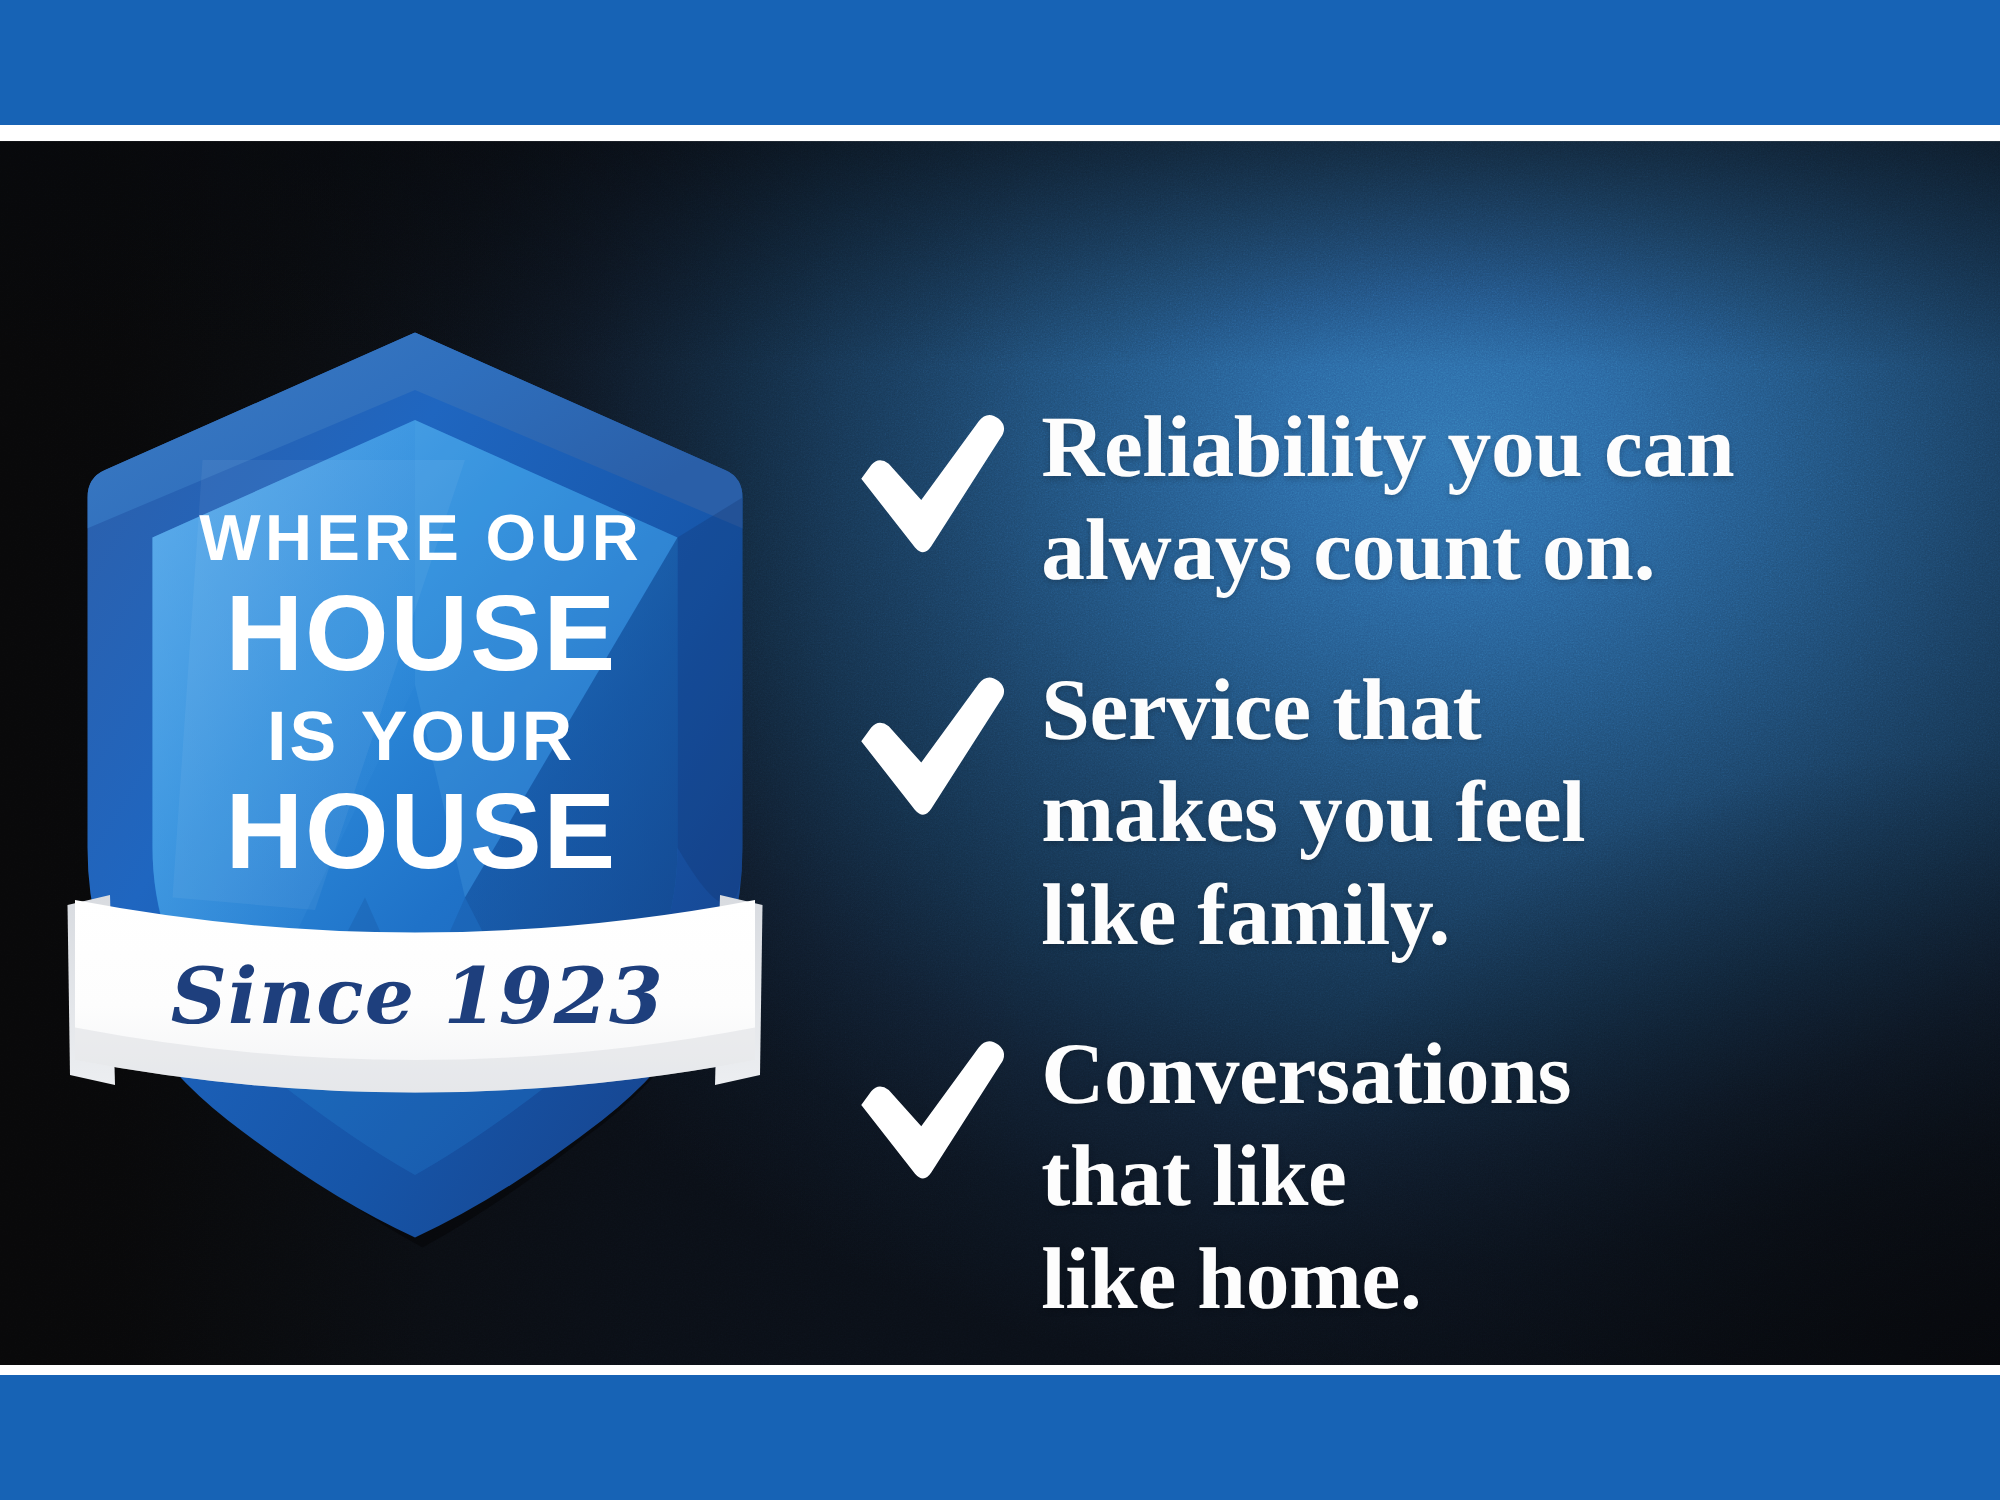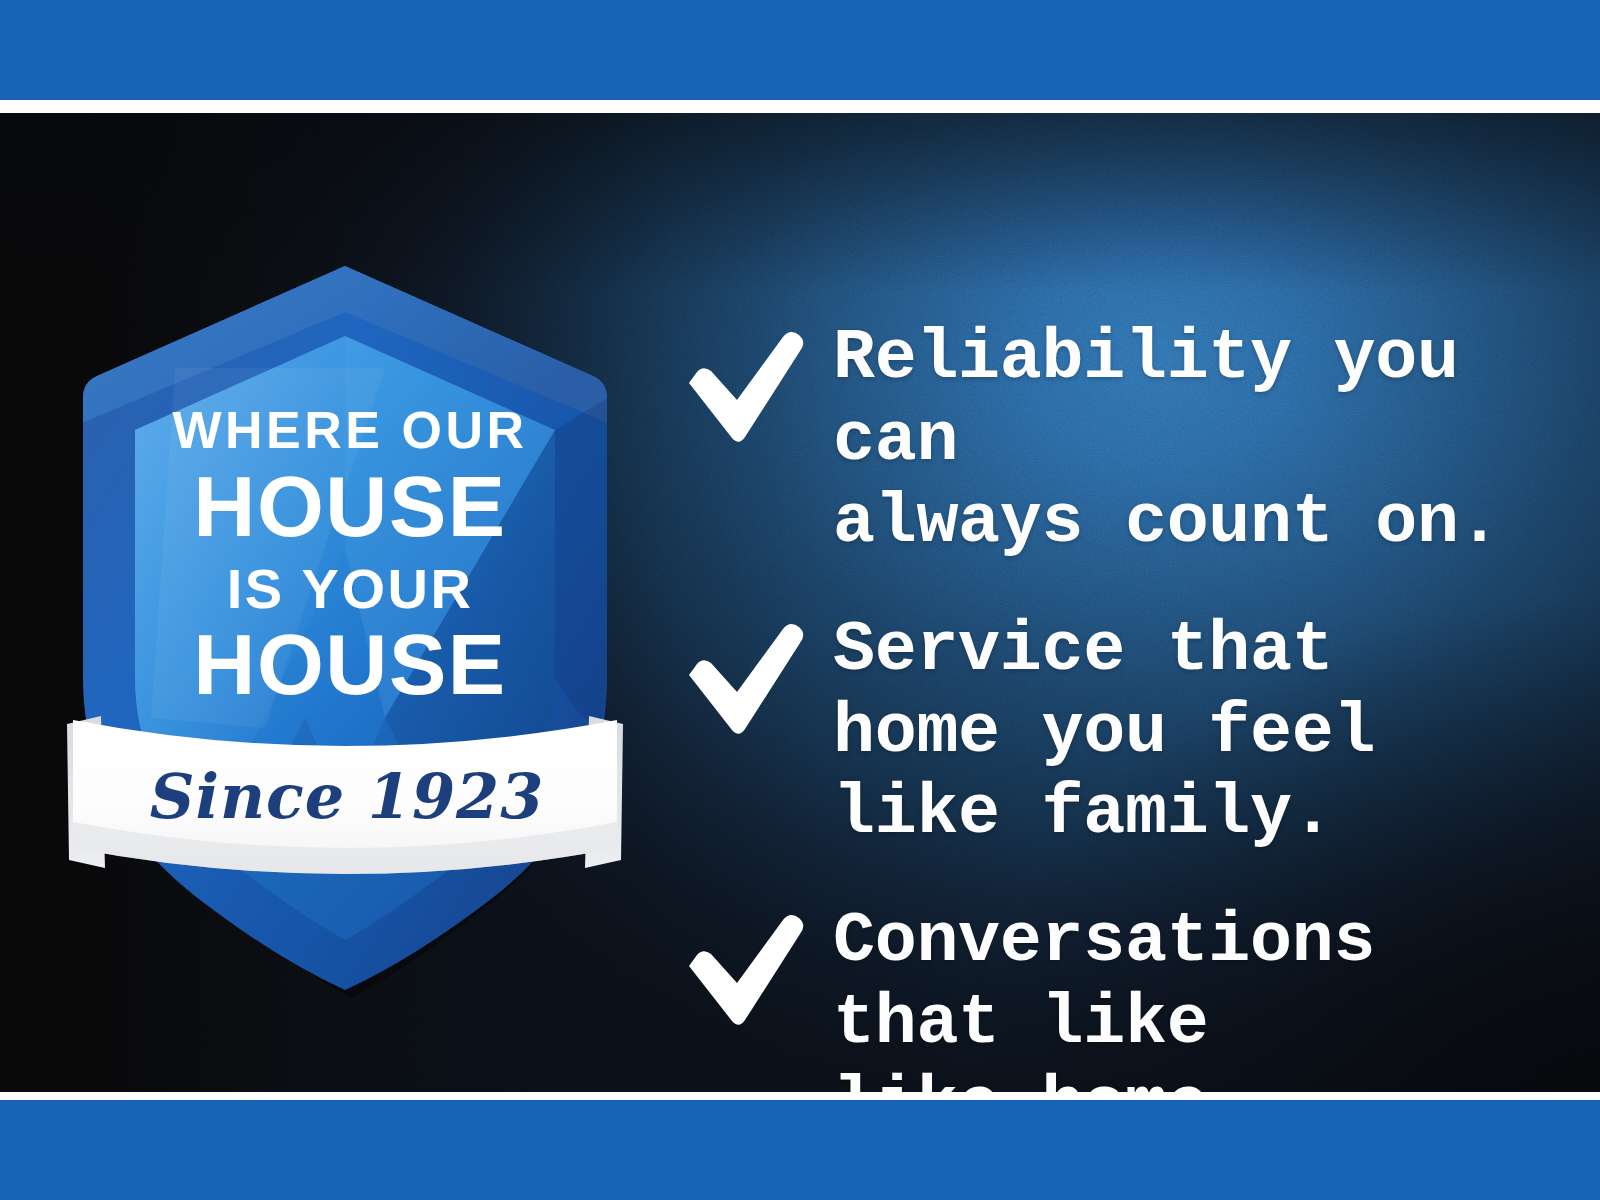--- a/index.html
+++ b/index.html
@@ -91,21 +91,21 @@
     position: absolute;
     left: 0; top: 0; width: 100%; height: 100%;
     opacity: 0.40;
     mix-blend-mode: overlay;
     pointer-events: none;
   }
 
   
   #badge {
     position: absolute;
-    left: 55px;
+    left: 42px;
     top: 135px;
     width: 580px;
     height: 700px;
   }
   #badge svg { display: block; width: 580px; height: 700px; overflow: visible; }
 
   .shield-line {
     fill: #ffffff;
     font-family: "Liberation Sans Narrow", "Liberation Sans", sans-serif;
     font-weight: 700;
@@ -146,21 +146,21 @@
     top: 10px;
     width: 132px;
     height: 118px;
   }
   .check-wrap svg { display: block; width: 132px; height: 118px; }
 
   .bullet-text {
     margin: 0;
     padding-left: 158px;
     color: #fdfdfd;
-    font-family: Liberation Mono, monospace;
+    font-family: Liberation Serif, serif;
     font-weight: 700;
     font-size: 70px;
     line-height: 1.17;
     letter-spacing: -0.3px;
     text-shadow: 0 2px 5px rgba(0,0,0,0.22);
     white-space: pre-line;
   }
 </style>
 </head>
 <body>
@@ -324,21 +324,21 @@
       </div>
 
       <div class="bullet">
         <span class="check-wrap">
           <svg viewBox="0 0 132 118" xmlns="http://www.w3.org/2000/svg">
             <path d="M14 55 L22 44 Q28 37 36 43 L62 72 L108 9 Q115 0 124 7 Q132 14 125 23
                      L70 109 Q64 118 57 110 Z" fill="#ffffff"></path>
           </svg>
         </span>
         <p class="bullet-text">Service that
-home you feel
+makes you feel
 like family.</p>
       </div>
 
       <div class="bullet">
         <span class="check-wrap">
           <svg viewBox="0 0 132 118" xmlns="http://www.w3.org/2000/svg">
             <path d="M14 55 L22 44 Q28 37 36 43 L62 72 L108 9 Q115 0 124 7 Q132 14 125 23
                      L70 109 Q64 118 57 110 Z" fill="#ffffff"></path>
           </svg>
         </span>

